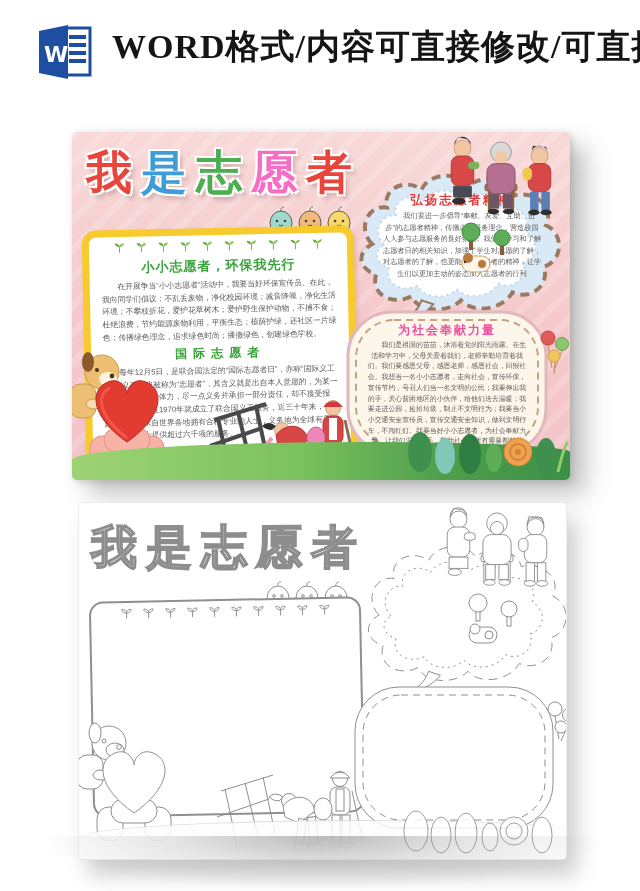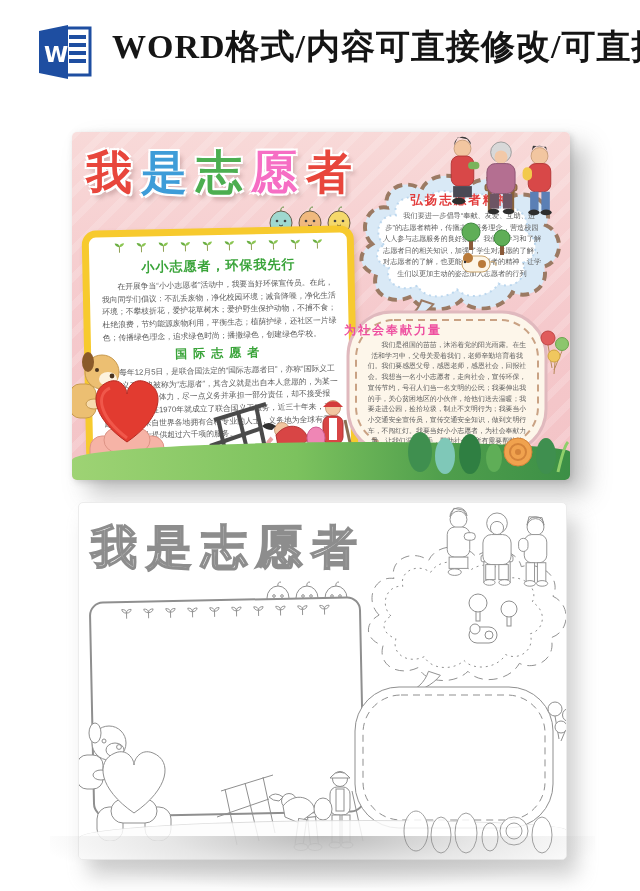--- a/index.html
+++ b/index.html
@@ -56,21 +56,21 @@
   .board-body{font-size:7.8px;line-height:1.62;color:#5c5c5c;text-indent:2em;margin:0;}
   .section-title{text-align:center;font-weight:bold;font-size:12px;letter-spacing:6px;margin:3px 0 3px 0;}
   
   .cloud-bubble{position:absolute;left:280px;top:34px;width:218px;height:158px;}
   .cloud-bubble svg.cloud-shape{position:absolute;left:0;top:0;width:218px;height:158px;}
   .cloud-title{position:absolute;left:0;top:26px;width:100%;text-align:center;font-weight:bold;font-size:12.5px;letter-spacing:2px;}
   .cloud-body{position:absolute;left:30px;top:44px;width:160px;font-size:7.2px;line-height:1.6;color:#5c5c5c;text-indent:2em;text-align:center;}
   
   .round-bubble{position:absolute;left:272px;top:176px;width:206px;height:150px;}
   .round-bubble svg.round-shape{position:absolute;left:0;top:0;width:206px;height:150px;}
-  .round-title{position:absolute;left:0;top:14px;width:100%;font-weight:bold;font-size:12px;letter-spacing:2px;}
+  .round-title{position:absolute;left:0;top:14px;width:100%;text-align:center;font-weight:bold;font-size:12px;letter-spacing:2px;}
   .round-body{position:absolute;left:22px;top:32px;width:162px;font-size:6.9px;line-height:1.55;color:#5c5c5c;text-indent:2em;text-align:center;}
   .sketch .round-bubble{top:180px;}
   
   .illus{position:absolute;}
   .elder-scene{right:-2px;top:-6px;width:142px;height:108px;}
   .trees-dog{left:380px;top:88px;width:66px;height:60px;}
   .balloons{left:468px;top:196px;width:30px;height:56px;}
   .dog-peek{left:-4px;top:216px;width:64px;height:74px;}
   .heart-hands{left:10px;top:230px;width:90px;height:108px;}
   .fence{left:136px;top:268px;width:64px;height:78px;}

